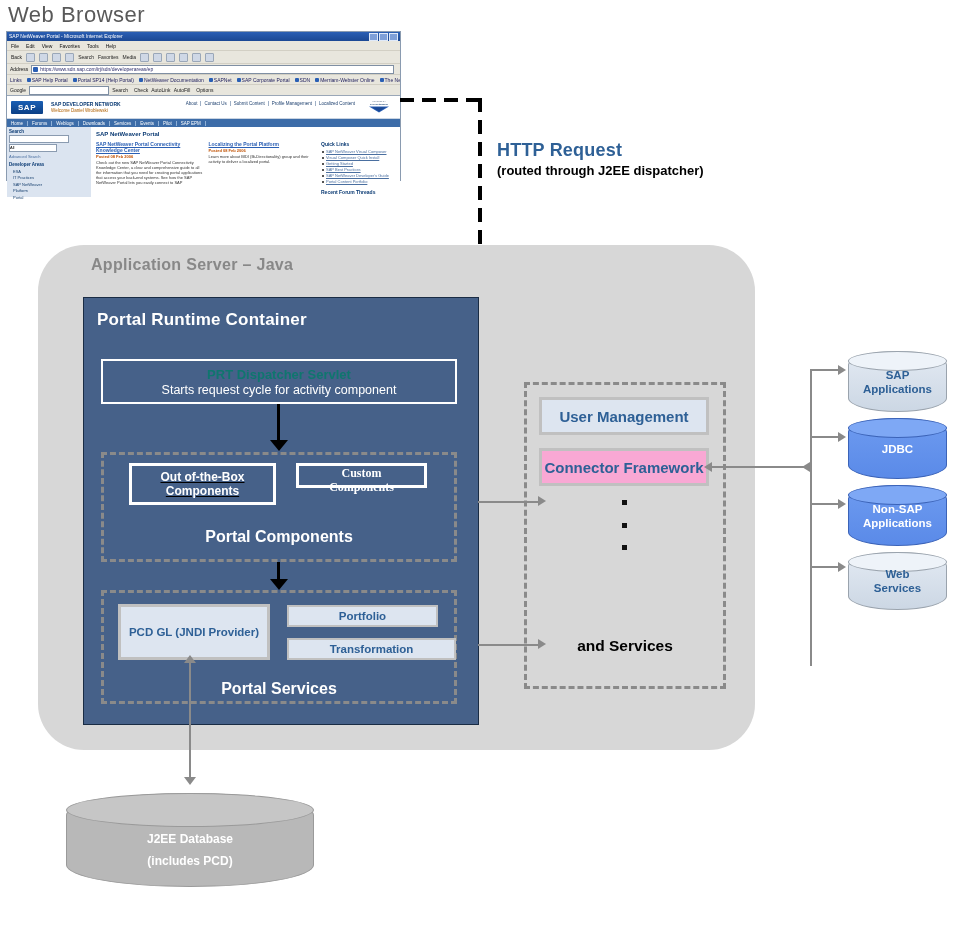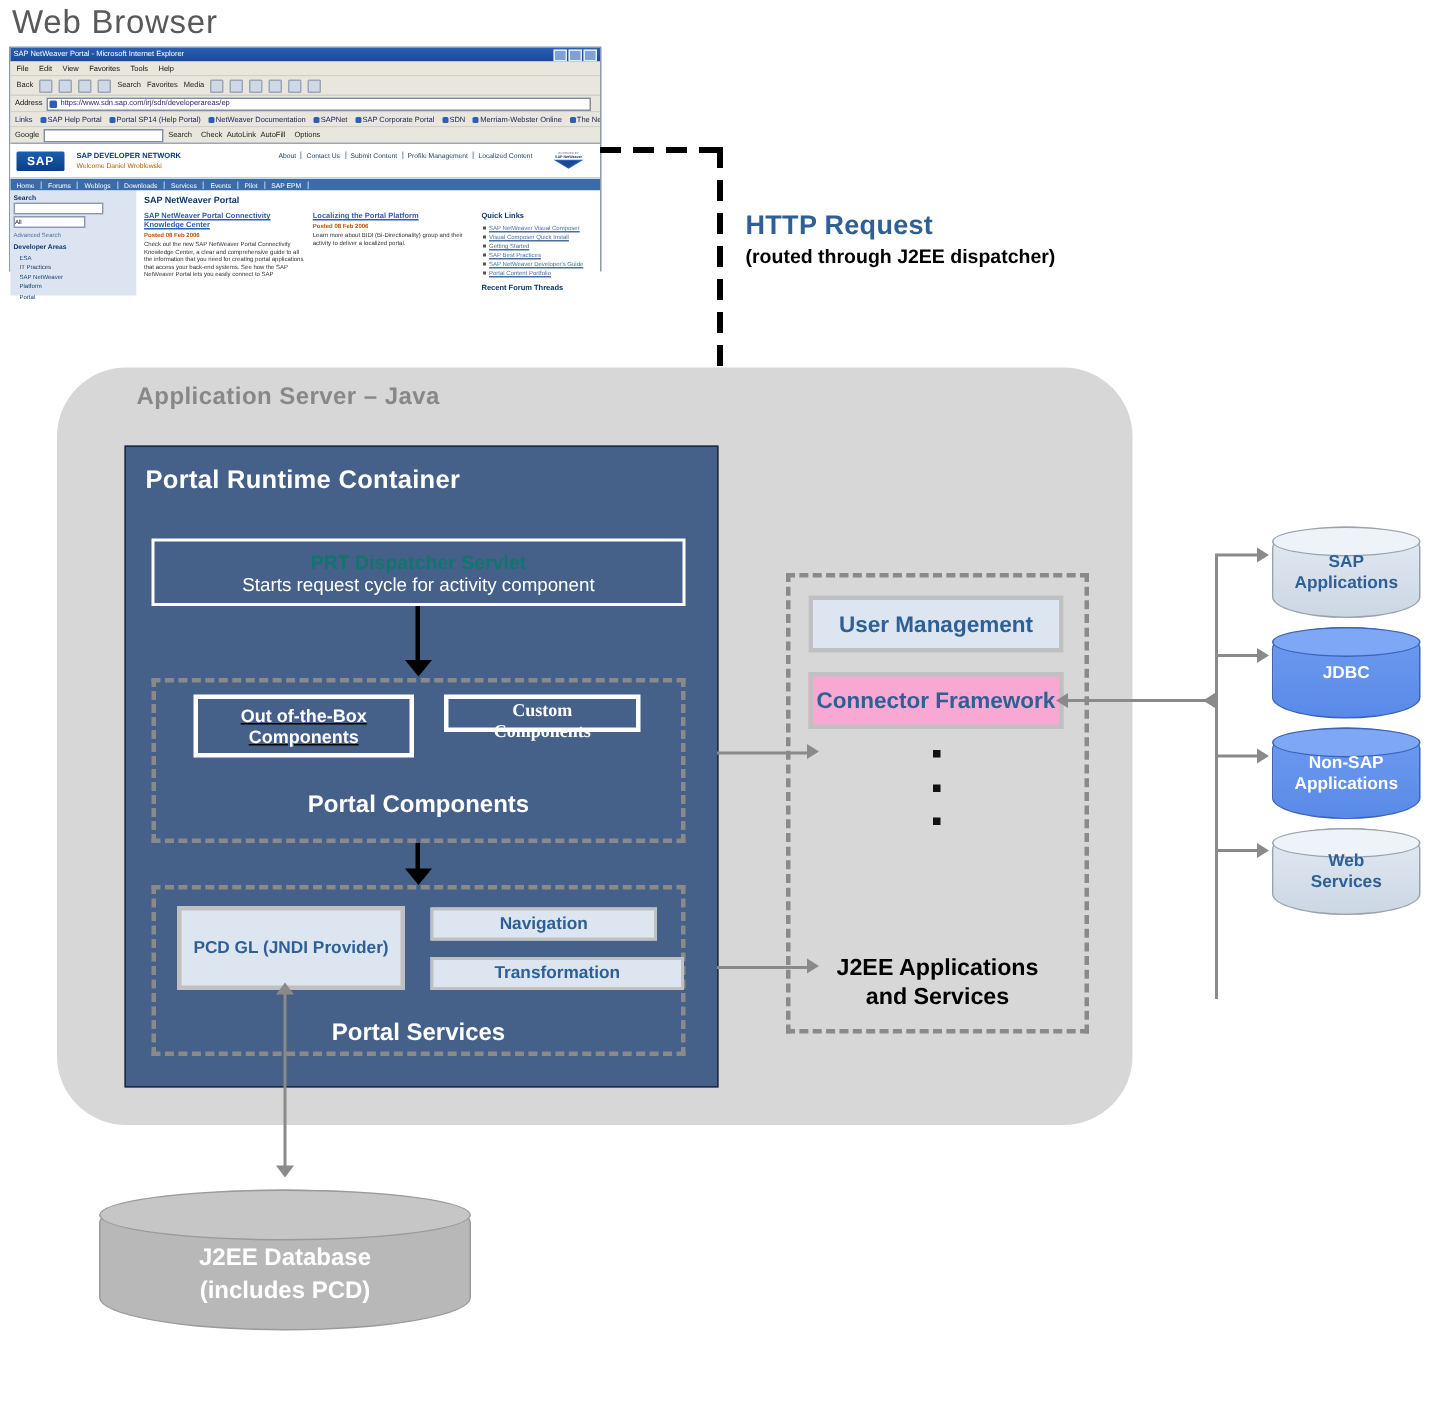--- a/index.html
+++ b/index.html
@@ -194,21 +194,21 @@
   #cyl-sap{left:848px;top:351px;width:99px;height:61px;}
   #cyl-jdbc{left:848px;top:418px;width:99px;height:61px;}
   #cyl-nonsap{left:848px;top:485px;width:99px;height:61px;}
   #cyl-web{left:848px;top:552px;width:99px;height:58px;}
 
   #db-cyl{left:66px;top:793px;width:248px;height:94px;
      background:#b8b8b8;border:1px solid #9a9a9a;border-radius:50%/22px;
      display:flex;align-items:center;justify-content:center;text-align:center;box-sizing:border-box;}
   #db-cyl .cap{position:absolute;left:-1px;right:-1px;top:-1px;height:34px;border-radius:50%;
      background:#c6c6c6;border:1px solid #9a9a9a;box-sizing:border-box;}
-  #db-cyl .lbl{position:relative;z-index:2;font-size:16px;font-weight:bold;color:#fff;line-height:22px;margin-top:20px;}
+  #db-cyl .lbl{position:relative;z-index:2;font-size:12px;font-weight:bold;color:#fff;line-height:22px;margin-top:20px;}
 </style>
 </head>
 <body>
 
 <div class="abs" id="browser-title">Web Browser</div>
 
 <div class="abs" id="browser-window">
   <div class="bw-titlebar">
     <div class="bw-titletext">SAP NetWeaver Portal - Microsoft Internet Explorer</div>
     <div class="bw-btns">
@@ -383,21 +383,21 @@
 <div class="abs" id="pc-label">Portal Components</div>
 
 <div class="abs" id="arr-pc-ps"></div>
 <div class="abs" id="arr-pc-ps-h"></div>
 
 <div class="abs" id="ps-group"></div>
 <div class="abs" id="pcd-gl">
   <span>PCD  GL  (JNDI Provider)</span>
 </div>
 <div class="abs" id="navigation">
-  <span class="svcbox-txt">Navigation</span>
+  <span class="svcbox-txt">Portfolio</span>
 </div>
 <div class="abs" id="transformation">
   <span class="svcbox-txt">Transformation</span>
 </div>
 <div class="abs" id="ps-label">Portal Services</div>
 
 <div class="abs" id="arr-db"></div>
 <div class="abs" id="arr-db-up"></div>
 <div class="abs" id="arr-db-dn"></div>
 
@@ -405,21 +405,20 @@
 <div class="abs" id="user-mgmt">
   <span class="j2-box-txt">User Management</span>
 </div>
 <div class="abs" id="connector-fw">
   <span class="j2-box-txt">Connector Framework</span>
 </div>
 <div class="abs dot" id="dot1"></div>
 <div class="abs dot" id="dot2"></div>
 <div class="abs dot" id="dot3"></div>
 <div class="abs" id="j2ee-label">
-  <div>J2EE Applications</div>
   <div>and Services</div>
 </div>
 
 <div class="abs" id="a1"></div>
 <div class="abs" id="a1h"></div>
 <div class="abs" id="a2"></div>
 <div class="abs" id="a2h"></div>
 
 <div class="abs" id="a3"></div>
 <div class="abs" id="a3h"></div>

